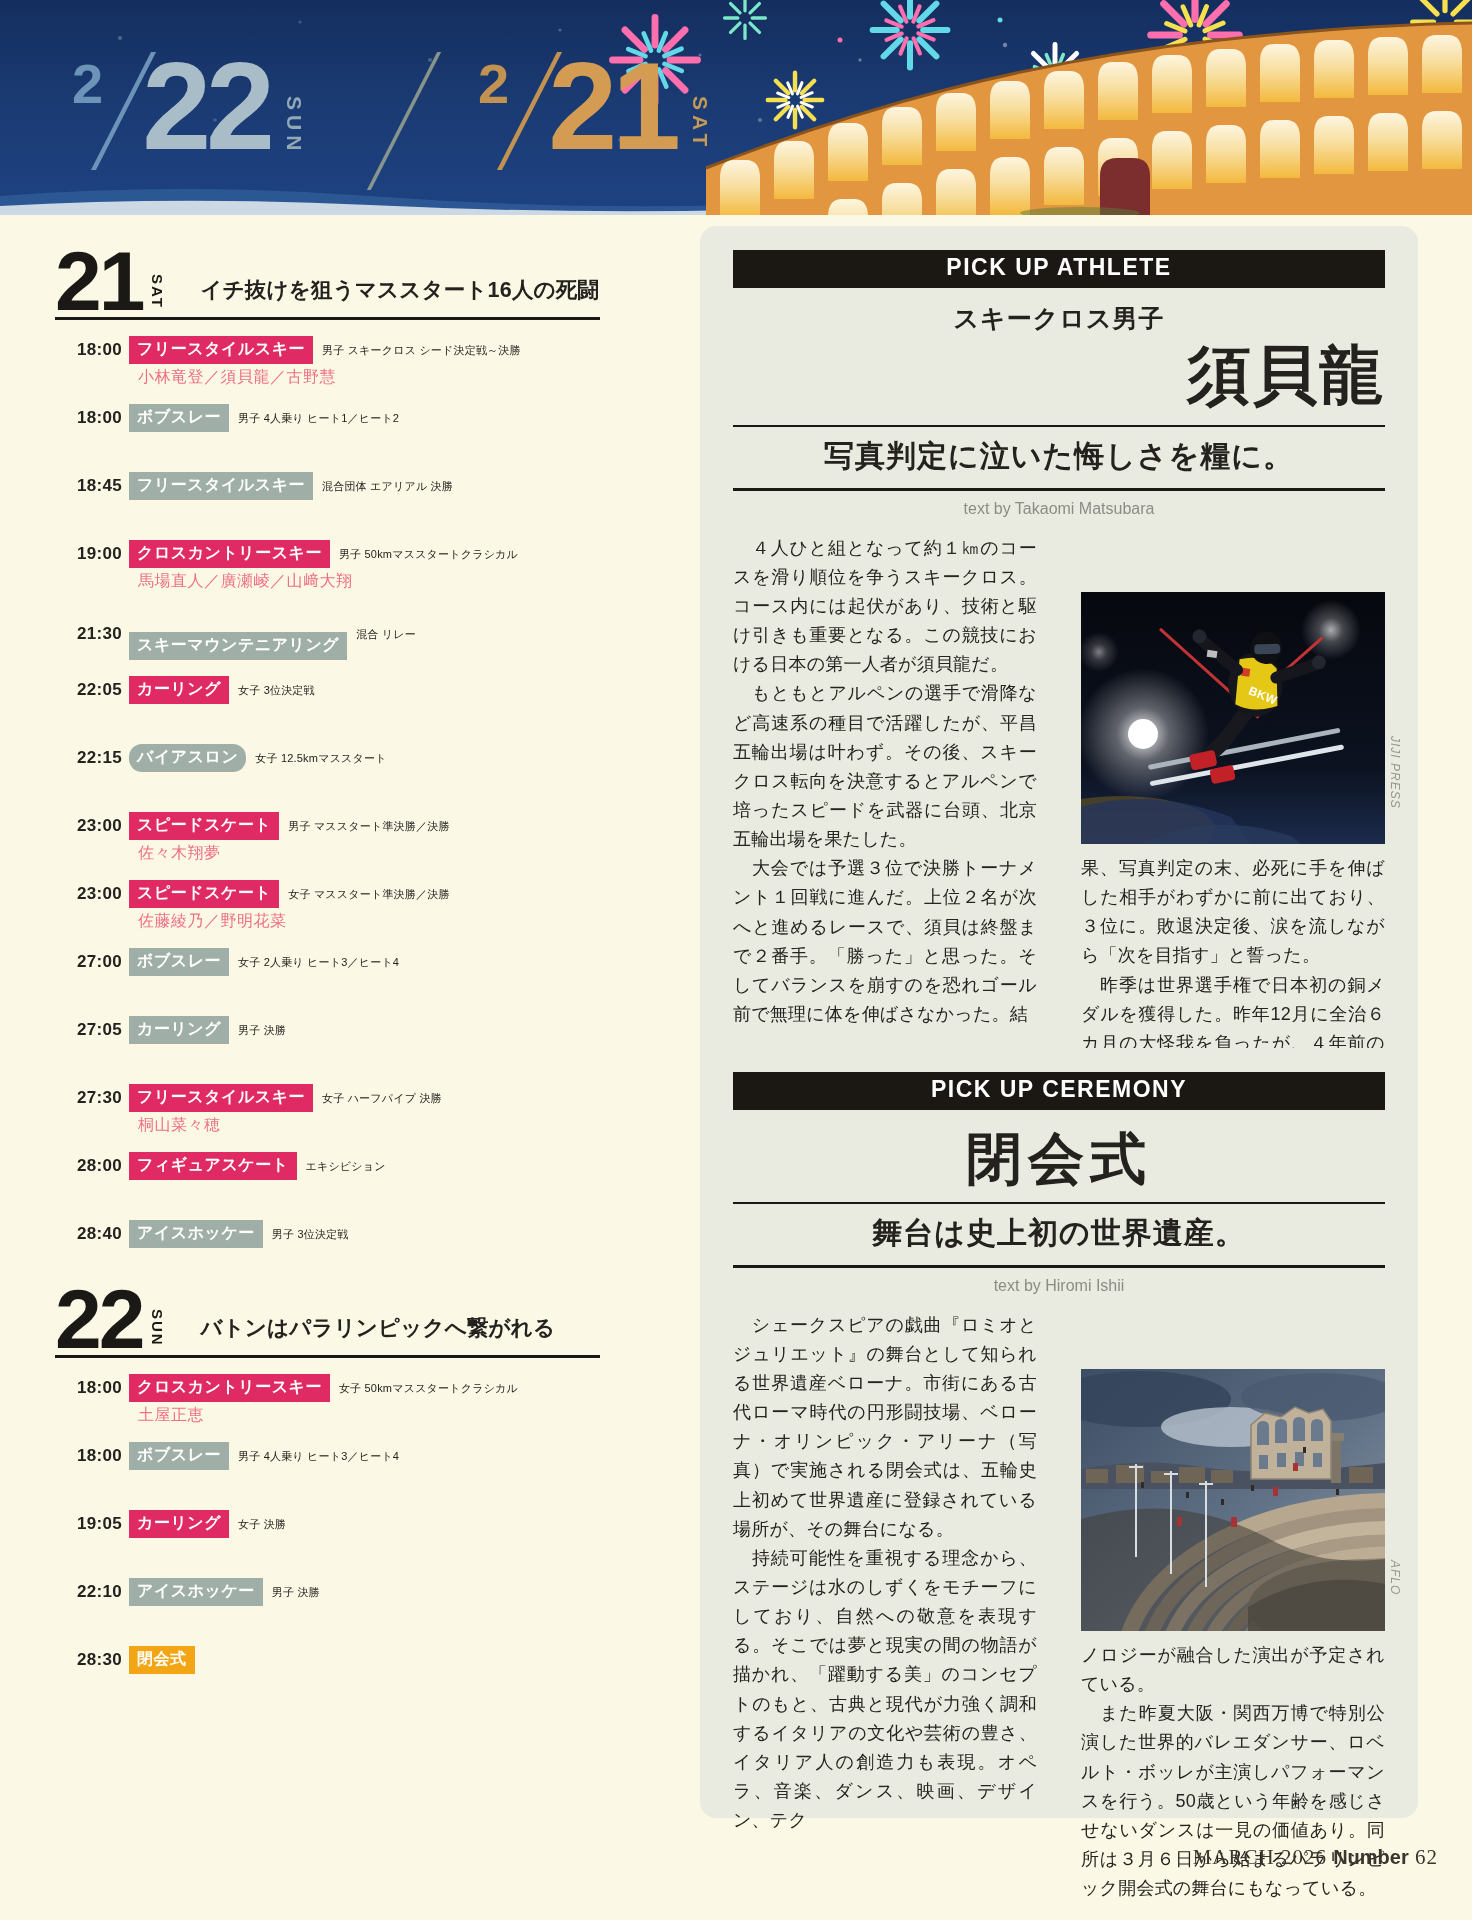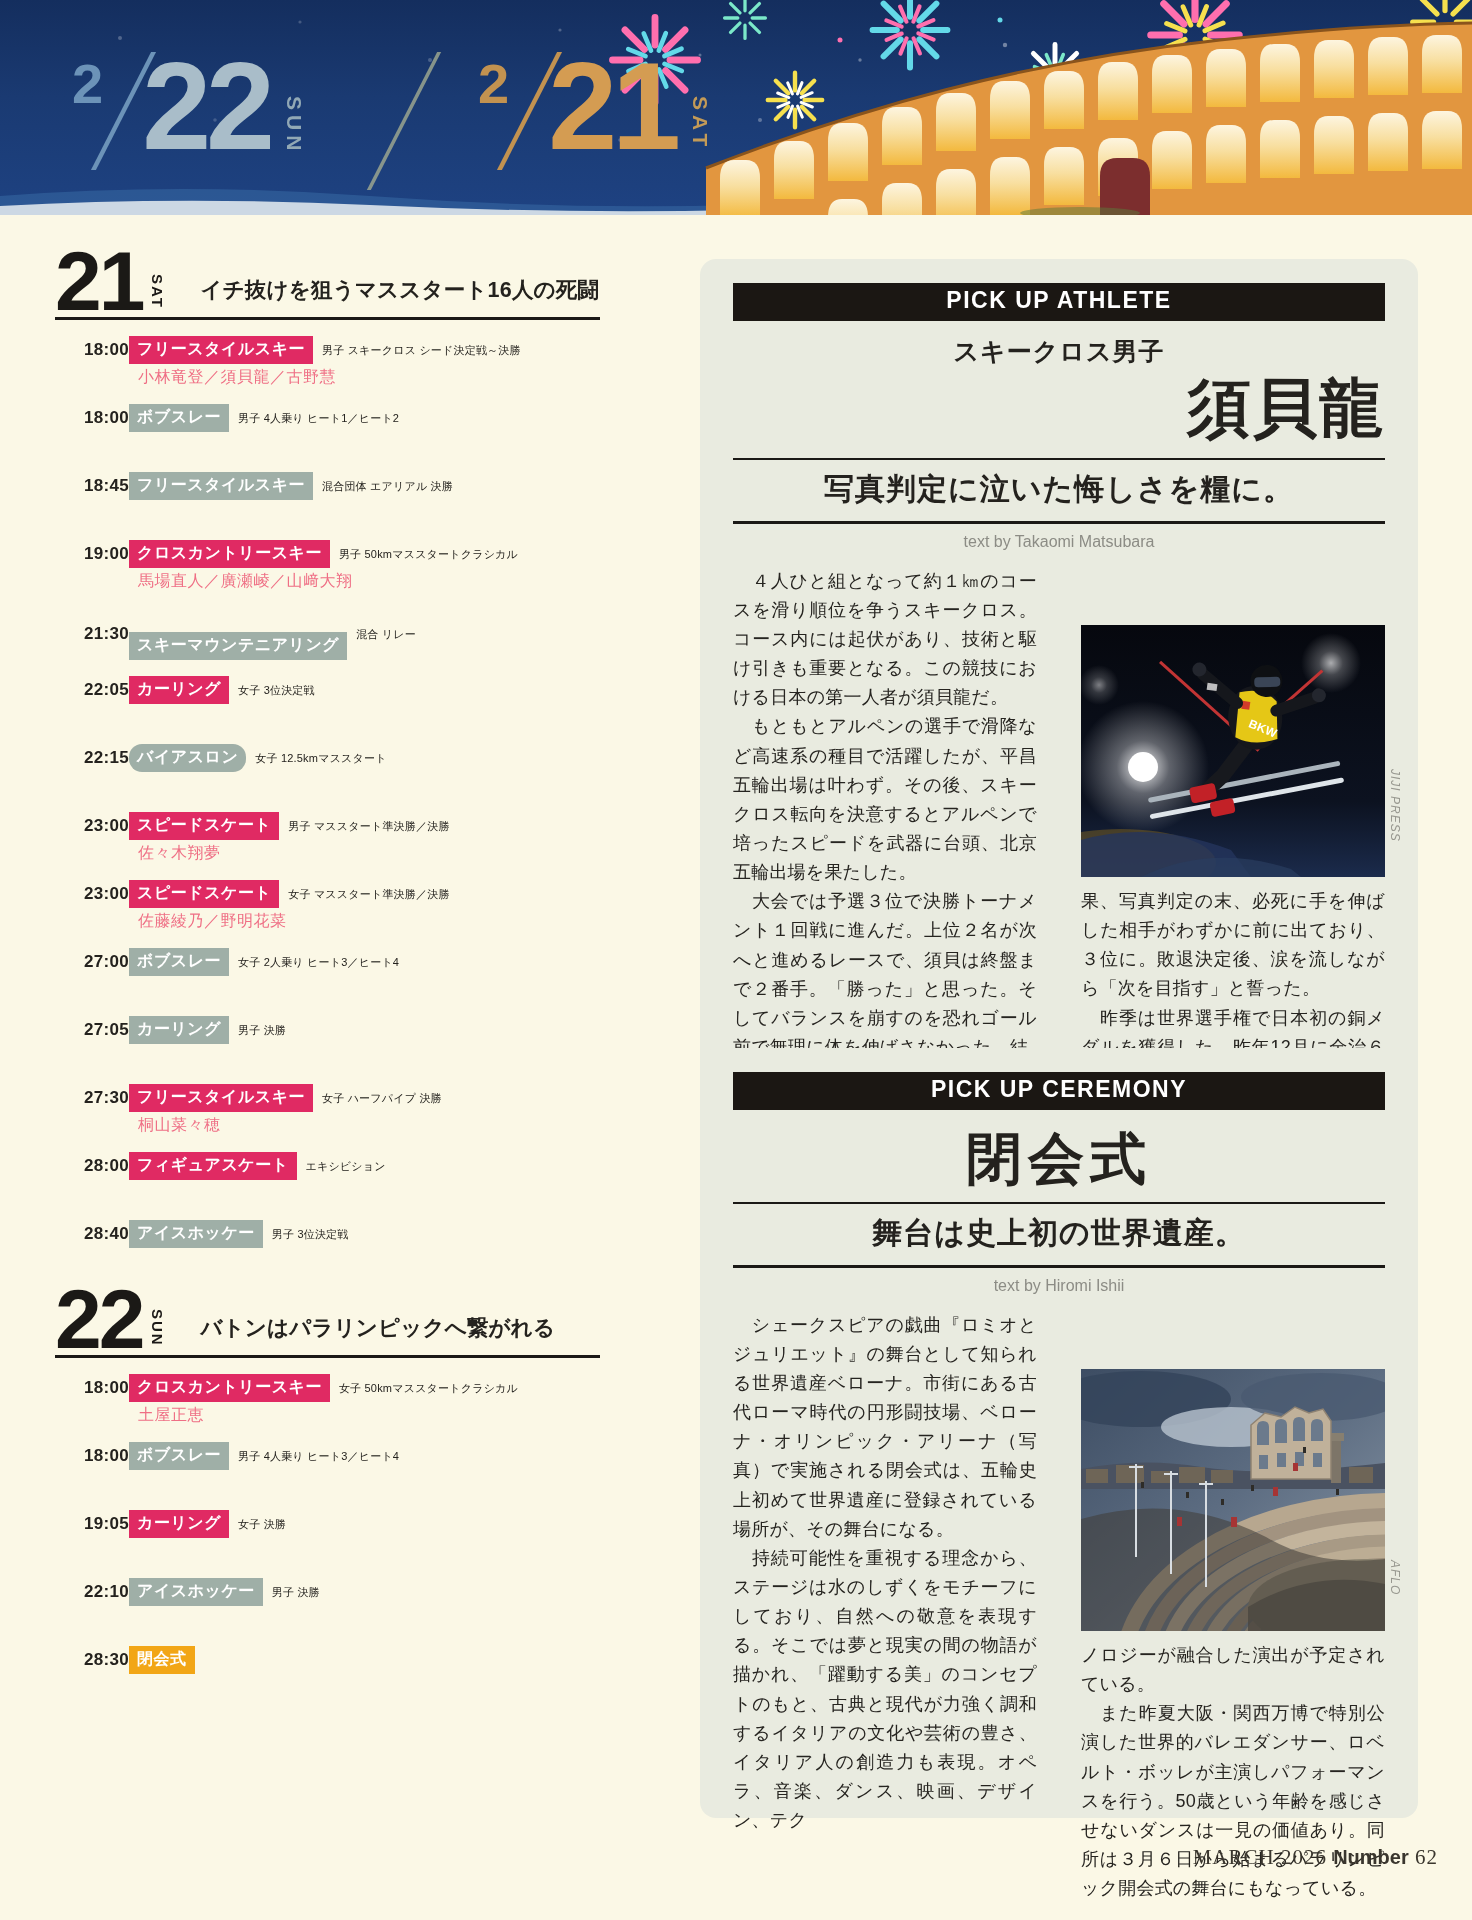--- a/index.html
+++ b/index.html
@@ -24,29 +24,29 @@
   .dg-21 .dg-month{color:#c29250;} .dg-21 .dg-slash{background:#c29250;} .dg-21 .dg-dow{color:#c39a57;}
   .date-divider{position:absolute;left:402px;top:52px;width:4px;height:138px;background:#9aa58f;opacity:.85;transform:skewX(-27deg);}
   
   .schedule{position:absolute;left:55px;top:250px;width:545px;}
   .day-head{display:flex;align-items:flex-end;border-bottom:3.5px solid #1b1916;padding-bottom:4px;}
   .day-num{font-size:84px;font-weight:700;line-height:0.75;letter-spacing:-3px;color:#1b1916;}
   .day-dow{writing-mode:vertical-rl;font-size:15px;font-weight:700;letter-spacing:2px;margin:0 0 4px 7px;color:#1b1916;}
   .day-title{margin-left:34px;font-size:21.5px;font-weight:700;padding-bottom:9px;letter-spacing:0.2px;white-space:nowrap;}
   .events{margin-top:16px;}
   .event{height:68px;box-sizing:border-box;padding-left:22px;}
-  .event-line{display:flex;align-items:center;text-align:right;}
+  .event-line{display:flex;align-items:center;}
   .time{font-weight:700;font-size:17px;width:52px;flex:none;letter-spacing:0.3px;}
   .badge{display:inline-block;color:#fff;font-weight:700;font-size:16px;padding:3px 8px 4px;margin-right:9px;white-space:nowrap;letter-spacing:0.5px;}
   .detail{font-size:11px;font-weight:500;white-space:nowrap;letter-spacing:0.2px;}
   .names{font-size:16px;margin:3px 0 0 61px;letter-spacing:0.5px;}
   .day2{margin-top:0px;}
   
   .panel{position:absolute;left:700px;width:718px;box-sizing:border-box;background:#e9ebe0;border-radius:16px;padding:24px 33px 22px;}
-  .panel-athlete{top:259px;height:884px;}
+  .panel-athlete{top:226px;height:884px;}
   .panel-ceremony{top:1048px;height:770px;}
   .kicker-bar{background:#1b1713;color:#fff;text-align:center;font-weight:700;font-size:23px;letter-spacing:1.5px;padding:4px 0 7px;}
   .p-subtitle{text-align:center;font-size:25px;font-weight:700;margin-top:14px;letter-spacing:1px;}
   .p-name{text-align:right;font-size:64px;font-weight:700;margin:4px 0 0;line-height:1.15;letter-spacing:2px;}
   .p-title{text-align:center;font-size:56px;font-weight:700;margin:18px 0 6px;line-height:1.1;letter-spacing:6px;}
   .rule-thin{border-top:2px solid #1b1916;margin-top:12px;}
   .p-headline{text-align:center;font-size:30px;font-weight:700;padding:9px 0 11px;letter-spacing:1px;}
   .rule-thick{border-top:3.5px solid #1b1916;}
   .p-credit{text-align:center;font-size:16px;color:#8c8c85;margin:9px 0 16px;}
   .p-body{display:flex;justify-content:space-between;}

